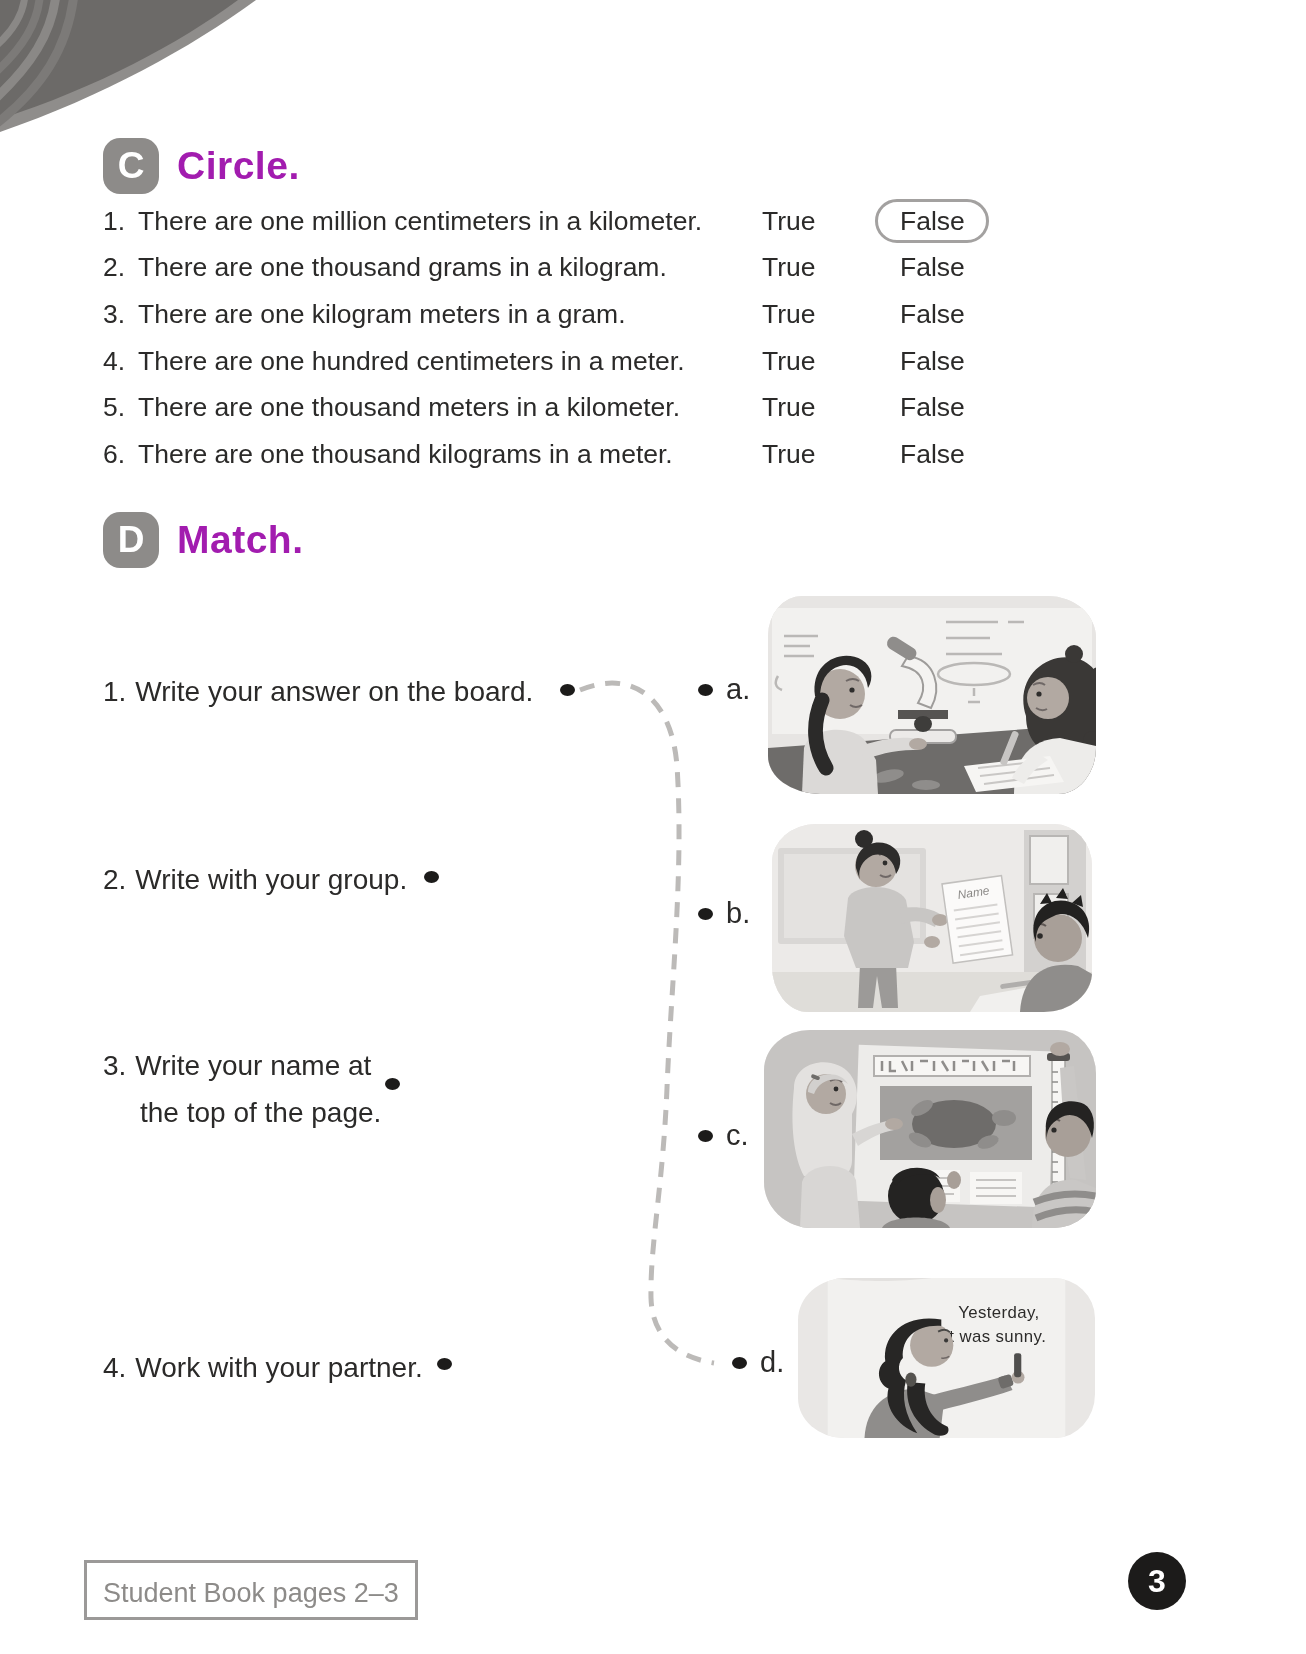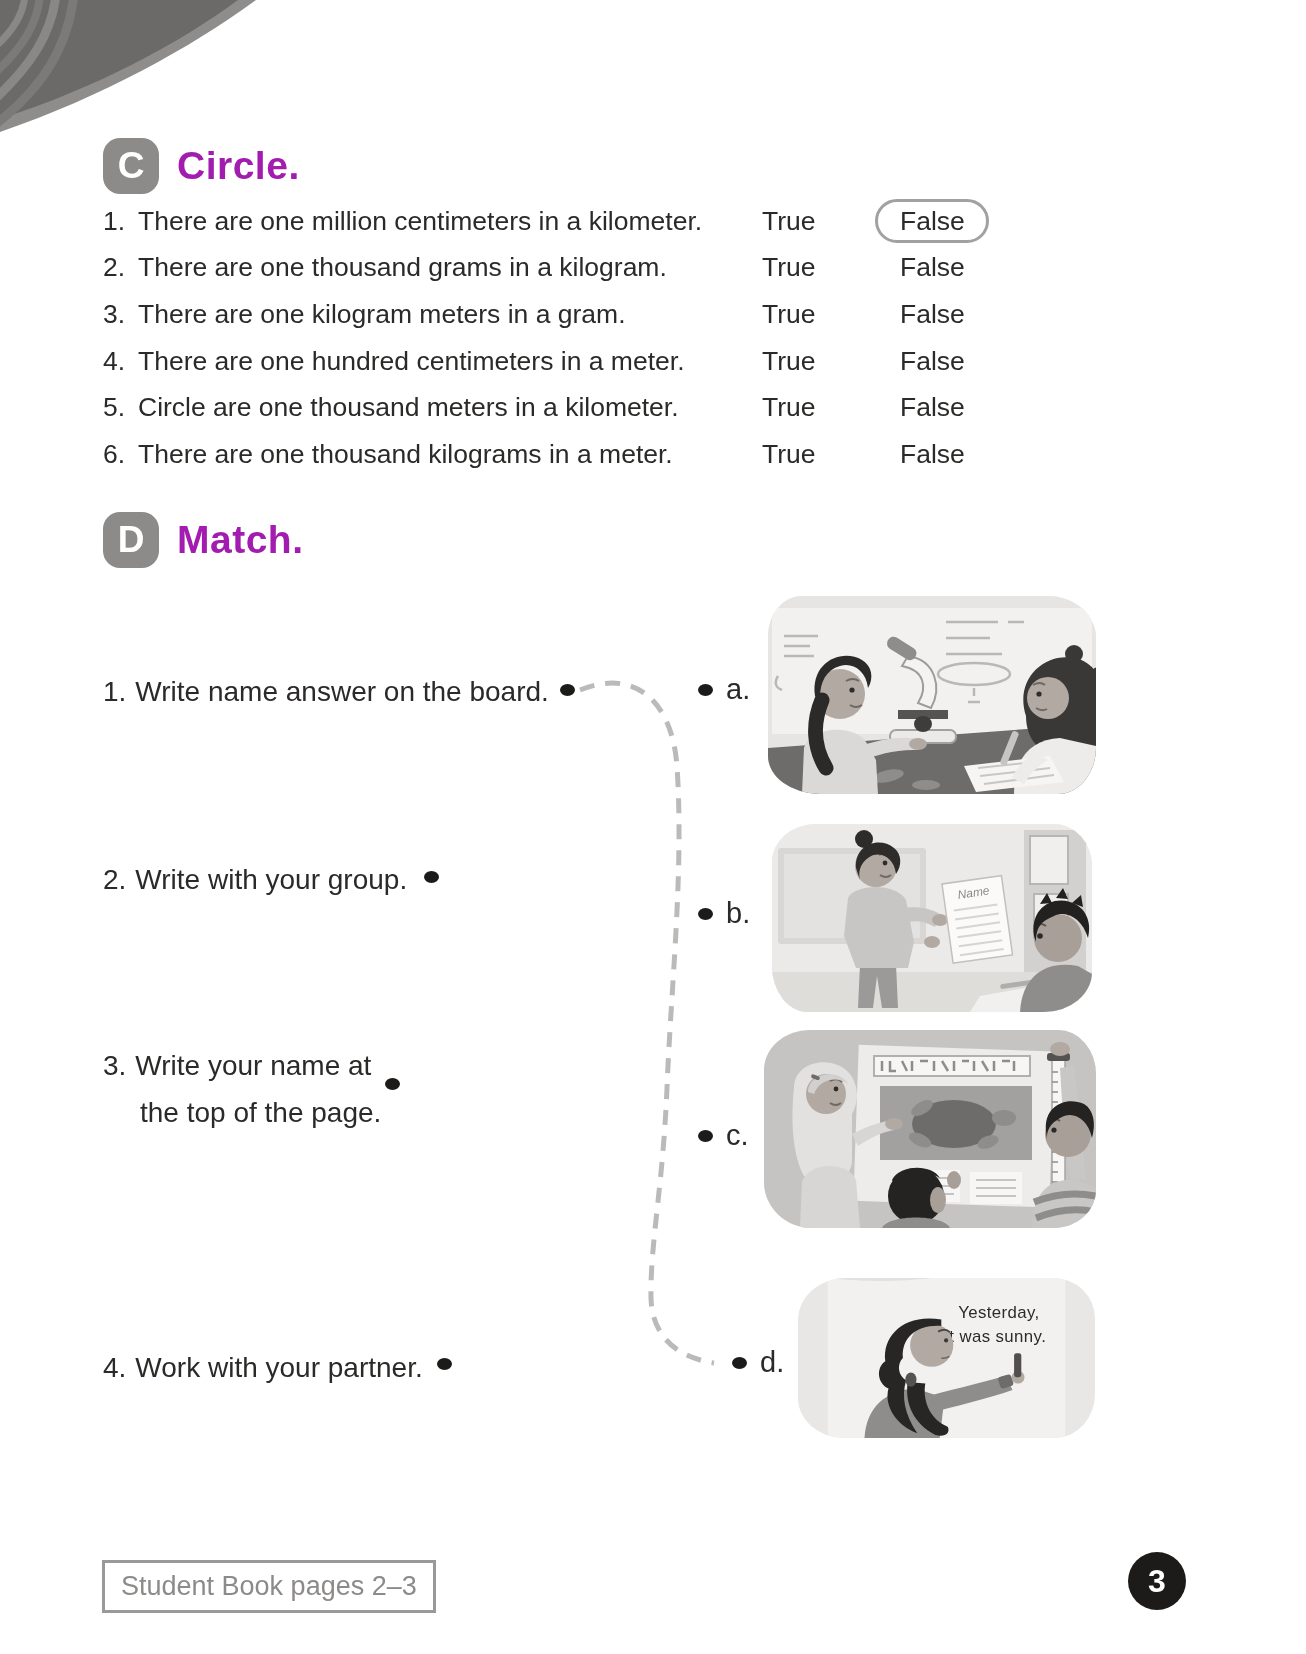--- a/index.html
+++ b/index.html
@@ -37,22 +37,22 @@
   .p-label .pdot{width:15px;height:12px;border-radius:50%;background:#1c1b1a;flex:none;}
   .pic{position:absolute;overflow:hidden;background:#e9e7e5;}
   .pic svg{display:block;width:100%;height:100%;}
   .pic-a{left:768px;top:596px;width:328px;height:198px;border-radius:34px 48px 38px 52px / 40px 42px 46px 38px;}
   .pic-b{left:772px;top:824px;width:320px;height:188px;border-radius:44px 38px 48px 36px / 38px 42px 40px 46px;}
   .pic-c{left:764px;top:1030px;width:332px;height:198px;border-radius:46px 38px 42px 48px / 40px 44px 38px 46px;}
   .pic-d{left:798px;top:1278px;width:297px;height:160px;border-radius:48px 42px 40px 46px / 42px 40px 44px 40px;}
   .connector{position:absolute;left:0;top:0;width:1306px;height:1654px;pointer-events:none;}
   
   .footer-box{
-    position:absolute;left:102px;top:1560px;border:3px solid #9b9998;
-    padding:8px 16px 8px 16px;font-size:27px;color:#8d8b89;background:#ffffff;
+    position:absolute;left:84px;top:1560px;border:3px solid #9b9998;
+    padding:15px 16px 8px 16px;font-size:27px;color:#8d8b89;background:#ffffff;
   }
   .page-num{
     position:absolute;left:1128px;top:1552px;width:58px;height:58px;border-radius:50%;
     background:#1c1b1a;color:#ffffff;font-size:32px;font-weight:bold;
     display:flex;align-items:center;justify-content:center;
   }
   svg text{font-family:"Liberation Sans", sans-serif;}
 </style>
 </head>
 <body>
@@ -94,21 +94,21 @@
     <span class="q-false">False</span>
   </div>
   <div class="q-row">
     <span class="q-num">4.</span>
     <span class="q-text">There are one hundred centimeters in a meter.</span>
     <span class="q-true">True</span>
     <span class="q-false">False</span>
   </div>
   <div class="q-row">
     <span class="q-num">5.</span>
-    <span class="q-text">Circle are one thousand meters in a kilometer.</span>
+    <span class="q-text">There are one thousand meters in a kilometer.</span>
     <span class="q-true">True</span>
     <span class="q-false">False</span>
   </div>
   <div class="q-row">
     <span class="q-num">6.</span>
     <span class="q-text">There are one thousand kilograms in a meter.</span>
     <span class="q-true">True</span>
     <span class="q-false">False</span>
   </div>
 </div>
@@ -119,21 +119,21 @@
 </div>
 
 <svg class="connector" viewBox="0 0 1306 1654">
   <path d="M 580 690 C 634 668, 672 700, 677 766
            C 684 872, 671 986, 667 1088
            C 663 1186, 650 1244, 651 1298
            C 652 1334, 674 1357, 714 1363" fill="none" stroke="#bcbab8" stroke-width="5" stroke-dasharray="15 11"></path>
 </svg>
 
 <div class="m-item" style="left:103px;top:668px;">
-  <span class="m-num">1.</span><span>Write name answer on the board.</span>
+  <span class="m-num">1.</span><span>Write your answer on the board.</span>
 </div>
 <span class="dot" style="left:560px;top:684px;"></span>
 
 <div class="m-item" style="left:103px;top:856px;">
   <span class="m-num">2.</span><span>Write with your group.</span>
 </div>
 <span class="dot" style="left:424px;top:871px;"></span>
 
 <div class="m-item" style="left:103px;top:1042px;">
   <div><span class="m-num">3.</span><span>Write your name at</span></div>

